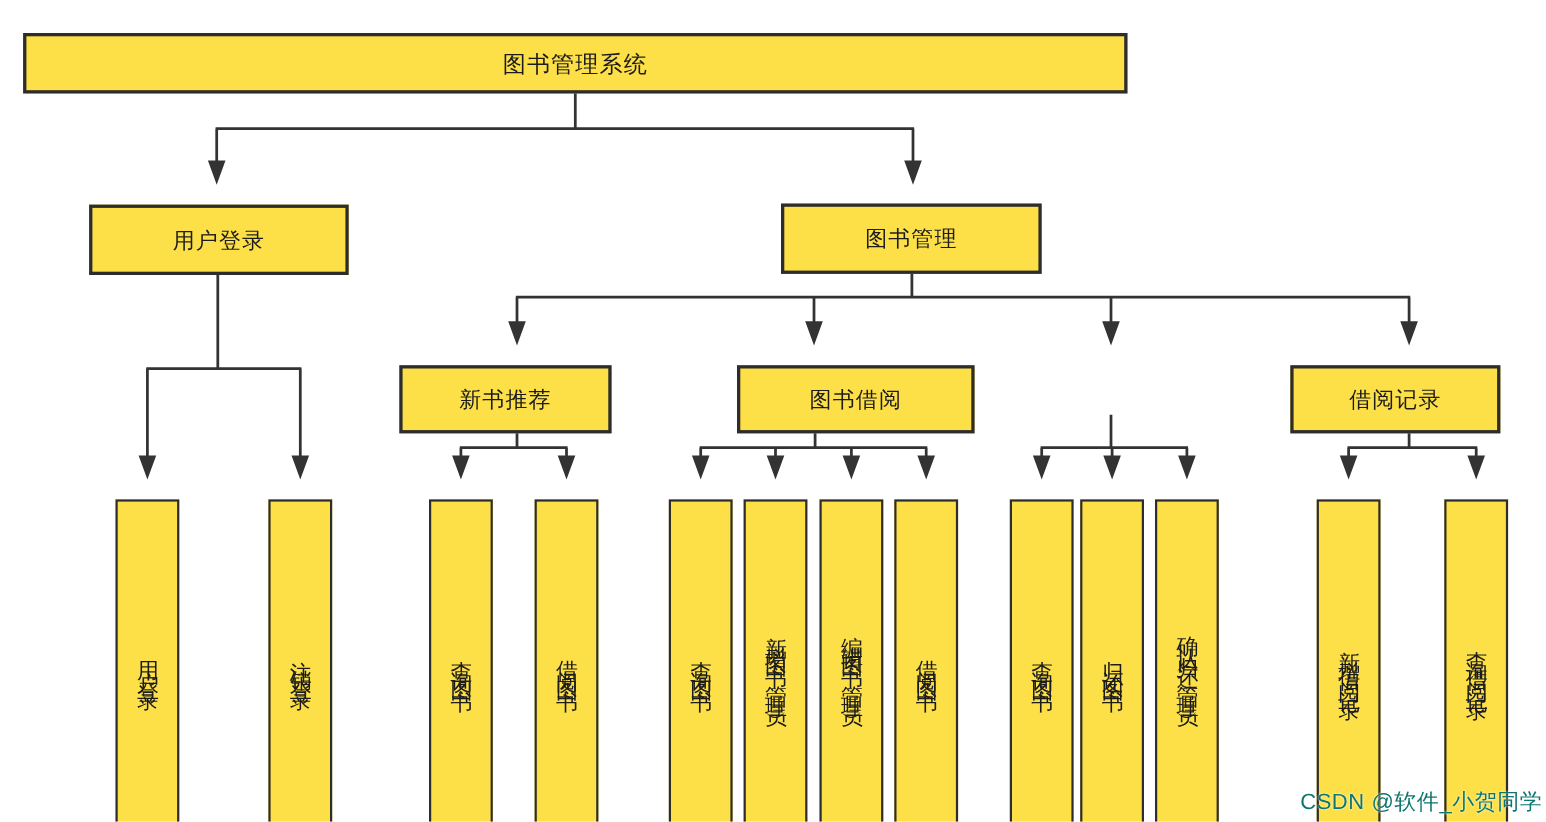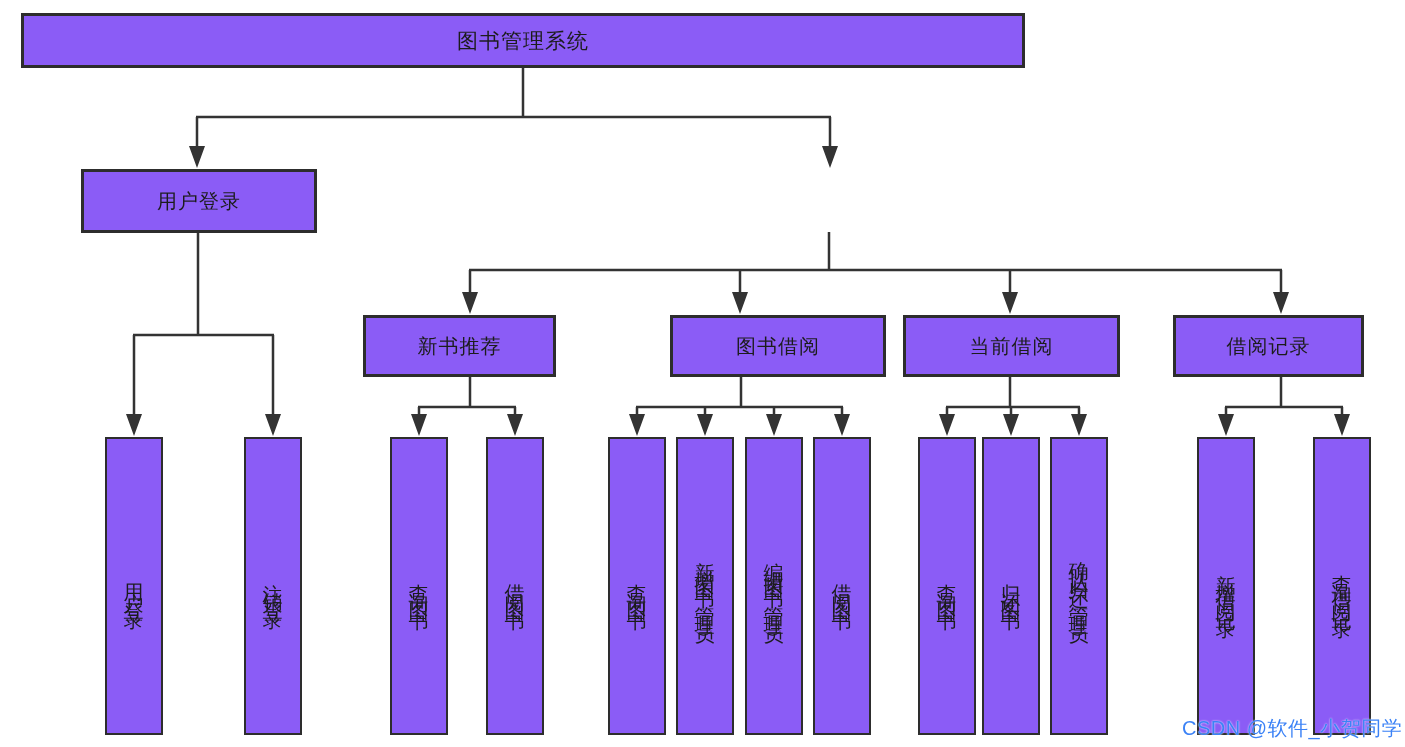--- a/index.html
+++ b/index.html
@@ -8,24 +8,25 @@
     width:1405px;height:747px;
     background:#ffffff;
     font-family:"Liberation Sans","DejaVu Sans",sans-serif;
     overflow:hidden;
   }
   #wires{position:absolute;left:0;top:0;z-index:1;}
   .node{
     position:absolute;
     box-sizing:border-box;
     border:3px solid #2d2d2d;
-    background:#8b5cf6;
+    background:#fde047;
     display:flex;align-items:center;justify-content:center;
     color:#1c1c1c;
     z-index:2;
+    margin-top:17px;
   }
   .hnode{font-size:20px;letter-spacing:1px;}
   .root{font-size:21px;}
   .vnode{
     top:437px;height:298px;width:58px;
     border-width:2.5px;
   }
   .vnode span{
     writing-mode:vertical-rl;
     text-orientation:mixed;
@@ -76,29 +77,29 @@
       M1218 414L1234 414L1226 436Z M1334 414L1350 414L1342 436Z"></path>
   </svg>
 
   <div class="node hnode root" style="left: 21px; top: 13px; width: 1004px; height: 55px; border-color: rgb(45, 45, 45); color: rgb(28, 28, 28);">
     <span>图书管理系统</span>
   </div>
 
   <div class="node hnode" style="left: 81px; top: 169px; width: 236px; height: 64px; border-color: rgb(45, 45, 45); color: rgb(28, 28, 28);">
     <span>用户登录</span>
   </div>
+  <div class="node hnode" style="left: 710px; top: 168px; width: 237px; height: 64px; border-color: rgb(45, 45, 45); color: rgb(28, 28, 28);">
+    <span>图书管理</span>
+  </div>
 
   <div class="node hnode" style="left: 363px; top: 315px; width: 193px; height: 62px; border-color: rgb(45, 45, 45); color: rgb(28, 28, 28);">
     <span>新书推荐</span>
   </div>
   <div class="node hnode" style="left: 670px; top: 315px; width: 216px; height: 62px; border-color: rgb(45, 45, 45); color: rgb(28, 28, 28);">
     <span>图书借阅</span>
-  </div>
-  <div class="node hnode" style="left: 903px; top: 315px; width: 217px; height: 62px; border-color: rgb(45, 45, 45); color: rgb(28, 28, 28);">
-    <span>当前借阅</span>
   </div>
   <div class="node hnode" style="left: 1173px; top: 315px; width: 191px; height: 62px; border-color: rgb(45, 45, 45); color: rgb(28, 28, 28);">
     <span>借阅记录</span>
   </div>
 
   <div class="node vnode" style="left: 105px; border-color: rgb(45, 45, 45); color: rgb(28, 28, 28);">
     <span>用户登录</span>
   </div>
   <div class="node vnode" style="left: 244px; border-color: rgb(45, 45, 45); color: rgb(28, 28, 28);">
     <span>注销登录</span>
@@ -134,15 +135,15 @@
     <span>确认归还（管理员）</span>
   </div>
 
   <div class="node vnode" style="left: 1197px; border-color: rgb(45, 45, 45); color: rgb(28, 28, 28);">
     <span>新增借阅记录</span>
   </div>
   <div class="node vnode" style="left: 1313px; border-color: rgb(45, 45, 45); color: rgb(28, 28, 28);">
     <span>查询借阅记录</span>
   </div>
 
-  <div class="watermark" style="color: #3b82f6;">CSDN @软件_小贺同学</div>
+  <div class="watermark" style="color: #0f766e;">CSDN @软件_小贺同学</div>
 
 </div>
 
 </body></html>

